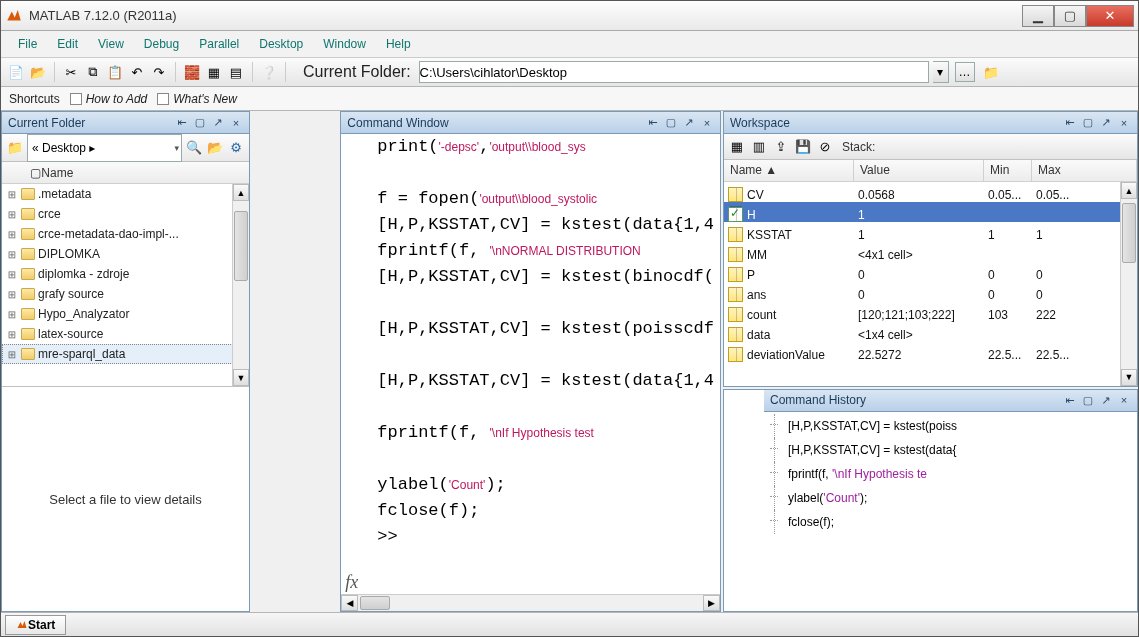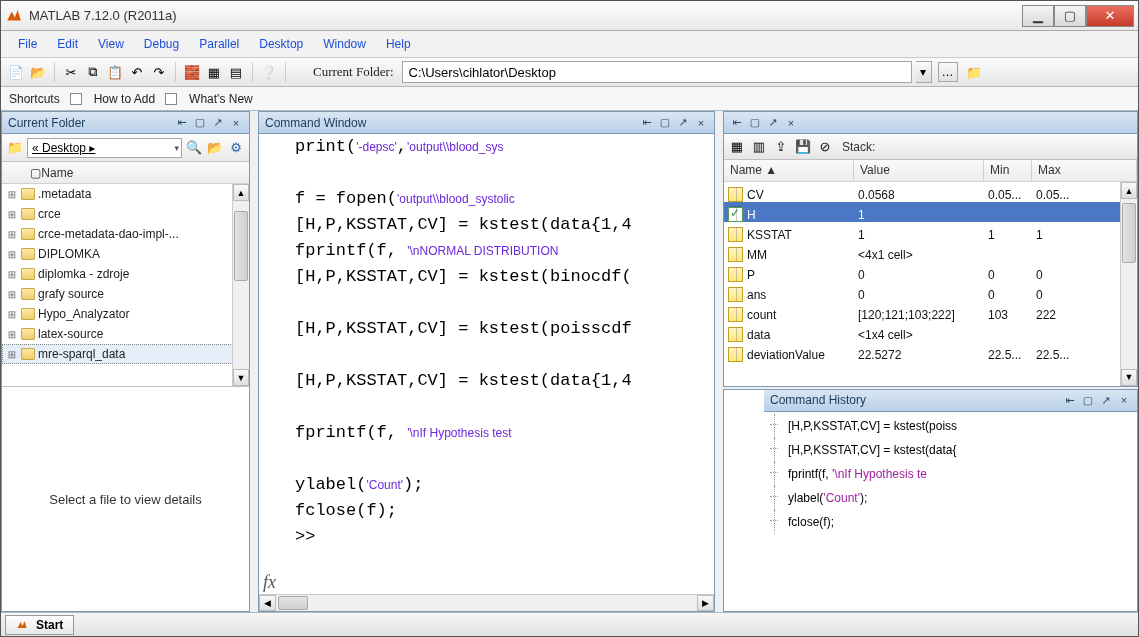--- a/index.html
+++ b/index.html
@@ -8,69 +8,69 @@
 
 .titlebar { height: 30px; background: linear-gradient(#fdfdfd,#e9e9e9); display: flex; align-items: center; padding: 0 4px; border-bottom: 1px solid #aaa;}
 .titlebar .logo { width: 18px; height: 18px; margin-right: 6px; }
 .titlebar .title { flex: 1; color: #333; font-size: 13px; }
 .win-controls { display: flex; gap:0; height:22px;}
 .win-btn { width: 32px; height: 22px; border: 1px solid #888; background: linear-gradient(#f5f5f5,#d9d9d9); display:flex; align-items:center; justify-content:center; font-size:13px;}
 .win-btn.close { background: linear-gradient(#e96f60,#c83a2a); color:#fff; width:48px;}
 .win-btn.min, .win-btn.max { color:#333;}
 
 
-.menubar { height: 26px; background:#f2f2f2; display:flex; align-items:center; padding-left:8px; gap:2px; font-size:14px; color:#1d4ed8;}
+.menubar { height: 26px; background:#f2f2f2; display:flex; align-items:center; padding-left:8px; gap:2px; font-size:14px; color:#0f766e;}
 .menubar span { padding:4px 9px; cursor:default;}
 
 
 .toolbar { height:30px; background:linear-gradient(#fbfbfb,#e6e6e6); border-top:1px solid #ccc; border-bottom:1px solid #b5b5b5; display:flex; align-items:center; padding:0 6px; gap:4px;}
 .tb-icon { width:18px; height:18px; display:flex; align-items:center; justify-content:center; font-size:13px; }
 .tb-sep { width:1px; height:20px; background:#ccc; margin:0 3px;}
-.cf-label { font-size:13px; color:#222; margin-left:20px; margin-right:4px;font-family:Liberation Serif, serif;}
-.cf-input { flex:1; max-width:510px; height:22px; border:1px solid #9aa; background:#fff; padding:0 6px; font-size:13px;}
+.cf-label { font-size:16px; color:#222; margin-left:10px; margin-right:4px;}
+.cf-input { flex:1; max-width:510px; height:22px; border:1px solid #9aa; background:#fff; padding:0 0; font-size:13px;}
 .cf-drop { width:16px; height:22px; border:1px solid #9aa; border-left:0; background:linear-gradient(#fafafa,#e0e0e0); display:flex; align-items:center; justify-content:center;}
 .sq-btn { width:20px; height:20px; border:1px solid #9aa; background:linear-gradient(#fafafa,#e0e0e0); display:flex; align-items:center; justify-content:center; margin-left:2px;}
 
 
 .shortcuts { height:24px; background:#f7f7f7; border-bottom:1px solid #b5b5b5; display:flex; align-items:center; padding-left:8px; font-size:13px; color:#222; gap:10px;}
-.shortcuts .link { display:flex; align-items:center; gap:12px;}
+.shortcuts .link { display:flex; align-items:center; gap:4px;font-style:italic;}
 .sc-ico { width:12px; height:12px; border:1px solid #888; background:#fff; display:inline-block;}
 
 
 .main { flex:1; display:flex; min-height:0;}
 .pane { display:flex; flex-direction:column; border:1px solid #7a9ab8; background:#fff; }
 .pane-title { height:22px; background:linear-gradient(#d9e6f3,#b9d0e8); border-bottom:1px solid #7a9ab8; display:flex; align-items:center; padding:0 6px; font-size:12px; color:#1a3a5a;}
 .pane-title .ttext { flex:1;}
 .pane-title .pbtns { display:flex; gap:4px;}
 .pbtn { width:14px; height:14px; display:flex; align-items:center; justify-content:center; color:#2a4a6a; font-size:11px; cursor:default;}
 
 
 .left-col { width:249px; display:flex; flex-direction:column;}
 .cf-toolbar { height:28px; background:linear-gradient(#fdfdfd,#e9e9e9); border-bottom:1px solid #c0c0c0; display:flex; align-items:center; padding:0 4px; gap:3px;}
-.cf-path { flex:1; height:20px; border:1px solid #9aa; background:#fff; display:flex; align-items:center; padding:0 4px; font-size:12px; position:relative;text-decoration:underline;}
+.cf-path { flex:1; height:28px; border:1px solid #9aa; background:#fff; display:flex; align-items:center; padding:0 4px; font-size:12px; position:relative;}
 .cf-path .drop { position:absolute; right:2px; font-size:9px; color:#555;}
 .tree { flex:1; overflow:hidden; background:#fff; border-bottom:1px solid #c0c0c0;}
 .tree-head { height:22px; border-bottom:1px solid #d0d0d0; display:flex; align-items:center; padding-left:28px; font-size:12px; color:#333; background:linear-gradient(#fafafa,#ececec);}
 .tree-body { position:relative; height: calc(100% - 22px); overflow:hidden;}
 .tree-row { height:20px; display:flex; align-items:center; padding-left:4px; gap:3px; font-size:12px; color:#222; white-space:nowrap;}
 .tree-row .exp { width:12px; font-size:10px; color:#666; text-align:center;}
 .tree-row .fold { width:14px; height:12px; background:linear-gradient(#ffe9a8,#f0cc6a); border:1px solid #c9a94a; border-radius:1px;}
 .tree-row.sel { background:#e5effa; outline:1px dotted #888; outline-offset:-1px;}
 .vscroll { position:absolute; right:0; top:0; bottom:0; width:17px; background:#f0f0f0; border-left:1px solid #ccc; display:flex; flex-direction:column;}
 .vscroll .arr { height:17px; background:linear-gradient(#fafafa,#dedede); border:1px solid #bbb; display:flex; align-items:center; justify-content:center; font-size:9px;}
 .vscroll .thumb { background:linear-gradient(90deg,#e4e4e4,#cfcfcf); border:1px solid #aaa; border-radius:2px; }
 .details-hd { height:20px; background:linear-gradient(#f0f0f0,#e0e0e0); border-top:1px solid #c0c0c0; border-bottom:1px solid #c0c0c0; padding:0 6px; display:flex; align-items:center; font-size:12px; color:#444;}
 .details-hd .chev { margin-left:auto; font-size:11px; color:#666;}
 .details-body { flex:1; min-height:100px; display:flex; align-items:center; justify-content:center; color:#333; font-size:13px;}
 
 
-.center-col { flex:1; display:flex; flex-direction:column; margin:0 8px;}
+.center-col { flex:1; display:flex; flex-direction:column; margin:0 2px;align-items:flex-end;}
 .cmdwin-body { flex:1; background:#fff; position:relative; overflow:hidden;}
 .code { font-family: Consolas, "Courier New", monospace; font-size:17px; line-height:26px; padding:0 6px 0 36px; white-space:pre; color:#000;}
-.code .str { color:#6d28d9;}
+.code .str { color:#be185d;}
 .fx { position:absolute; left:4px; bottom:18px; font-style:italic; font-family:"Times New Roman",serif; font-size:18px; color:#555;}
 .hscroll { height:17px; background:#f0f0f0; border-top:1px solid #ccc; display:flex;}
 .hscroll .arr { width:17px; background:linear-gradient(#fafafa,#dedede); border:1px solid #bbb; display:flex; align-items:center; justify-content:center; font-size:9px;}
 .hscroll .track { flex:1; position:relative;}
 .hscroll .thumb { position:absolute; top:1px; bottom:1px; background:linear-gradient(#e4e4e4,#cfcfcf); border:1px solid #aaa; border-radius:2px;}
 
 
 .right-col { width:415px; display:flex; flex-direction:column;}
 .ws-toolbar { height:26px; background:linear-gradient(#fbfbfb,#e6e6e6); border-bottom:1px solid #c0c0c0; display:flex; align-items:center; padding:0 4px; gap:4px;}
 .ws-toolbar .lbl { font-size:12px; color:#333; margin-left:4px;}
@@ -93,21 +93,21 @@
 
 .ch-body { flex:1; background:#fff; overflow:hidden; position:relative;}
 .ch-code { font-family: Consolas,"Courier New",monospace; font-size:16px; line-height:24px; white-space:pre; padding:2px 4px 2px 24px; color:#000;}
 .ch-code .str { color:#a020a0;}
 .ch-line { position:relative;}
 .ch-line::before { content:""; position:absolute; left:-14px; top:0; bottom:0; border-left:1px dotted #999;}
 .ch-tick { position:absolute; left:-18px; top:10px; width:8px; border-top:1px dotted #999;}
 
 
 .startbar { height:24px; background:linear-gradient(#f6f6f6,#e2e2e2); border-top:1px solid #b5b5b5; display:flex; align-items:center; padding:0 4px;}
-.start-btn { height:20px; padding:0 10px; border:1px solid #999; background:linear-gradient(#fff,#e7e7e7); display:flex; align-items:center; gap:8px; font-weight:bold; font-size:12px;}
+.start-btn { height:20px; padding:0 10px; border:1px solid #999; background:linear-gradient(#fff,#e7e7e7); display:flex; align-items:center; gap:0; font-weight:bold; font-size:12px;}
 .start-btn .logo2 { width:12px; height:12px;}
 
 svg { display:block;}
 </style>
 </head>
 <body>
 
 <div class="titlebar">
   <svg class="logo" viewBox="0 0 24 24">
       <path d="M3 18 L9 6 L13 14 L17 4 L21 18 Z" fill="#d95b0a"></path>
@@ -290,20 +290,21 @@
             </div>
           <div class="arr">▶</div>
         </div>
       </div>
     </div>
   </div>
 
   <div class="right-col">
     <div class="pane" style="height:55%;">
       <div class="pane-title">
+        <span class="ttext">Workspace</span>
         <span class="pbtns">
           <span class="pbtn">⇤</span>
           <span class="pbtn">▢</span>
           <span class="pbtn">↗</span>
           <span class="pbtn">×</span>
         </span>
       </div>
       <div class="ws-toolbar">
         <div class="tb-icon">▦</div>
         <div class="tb-icon">▥</div>

